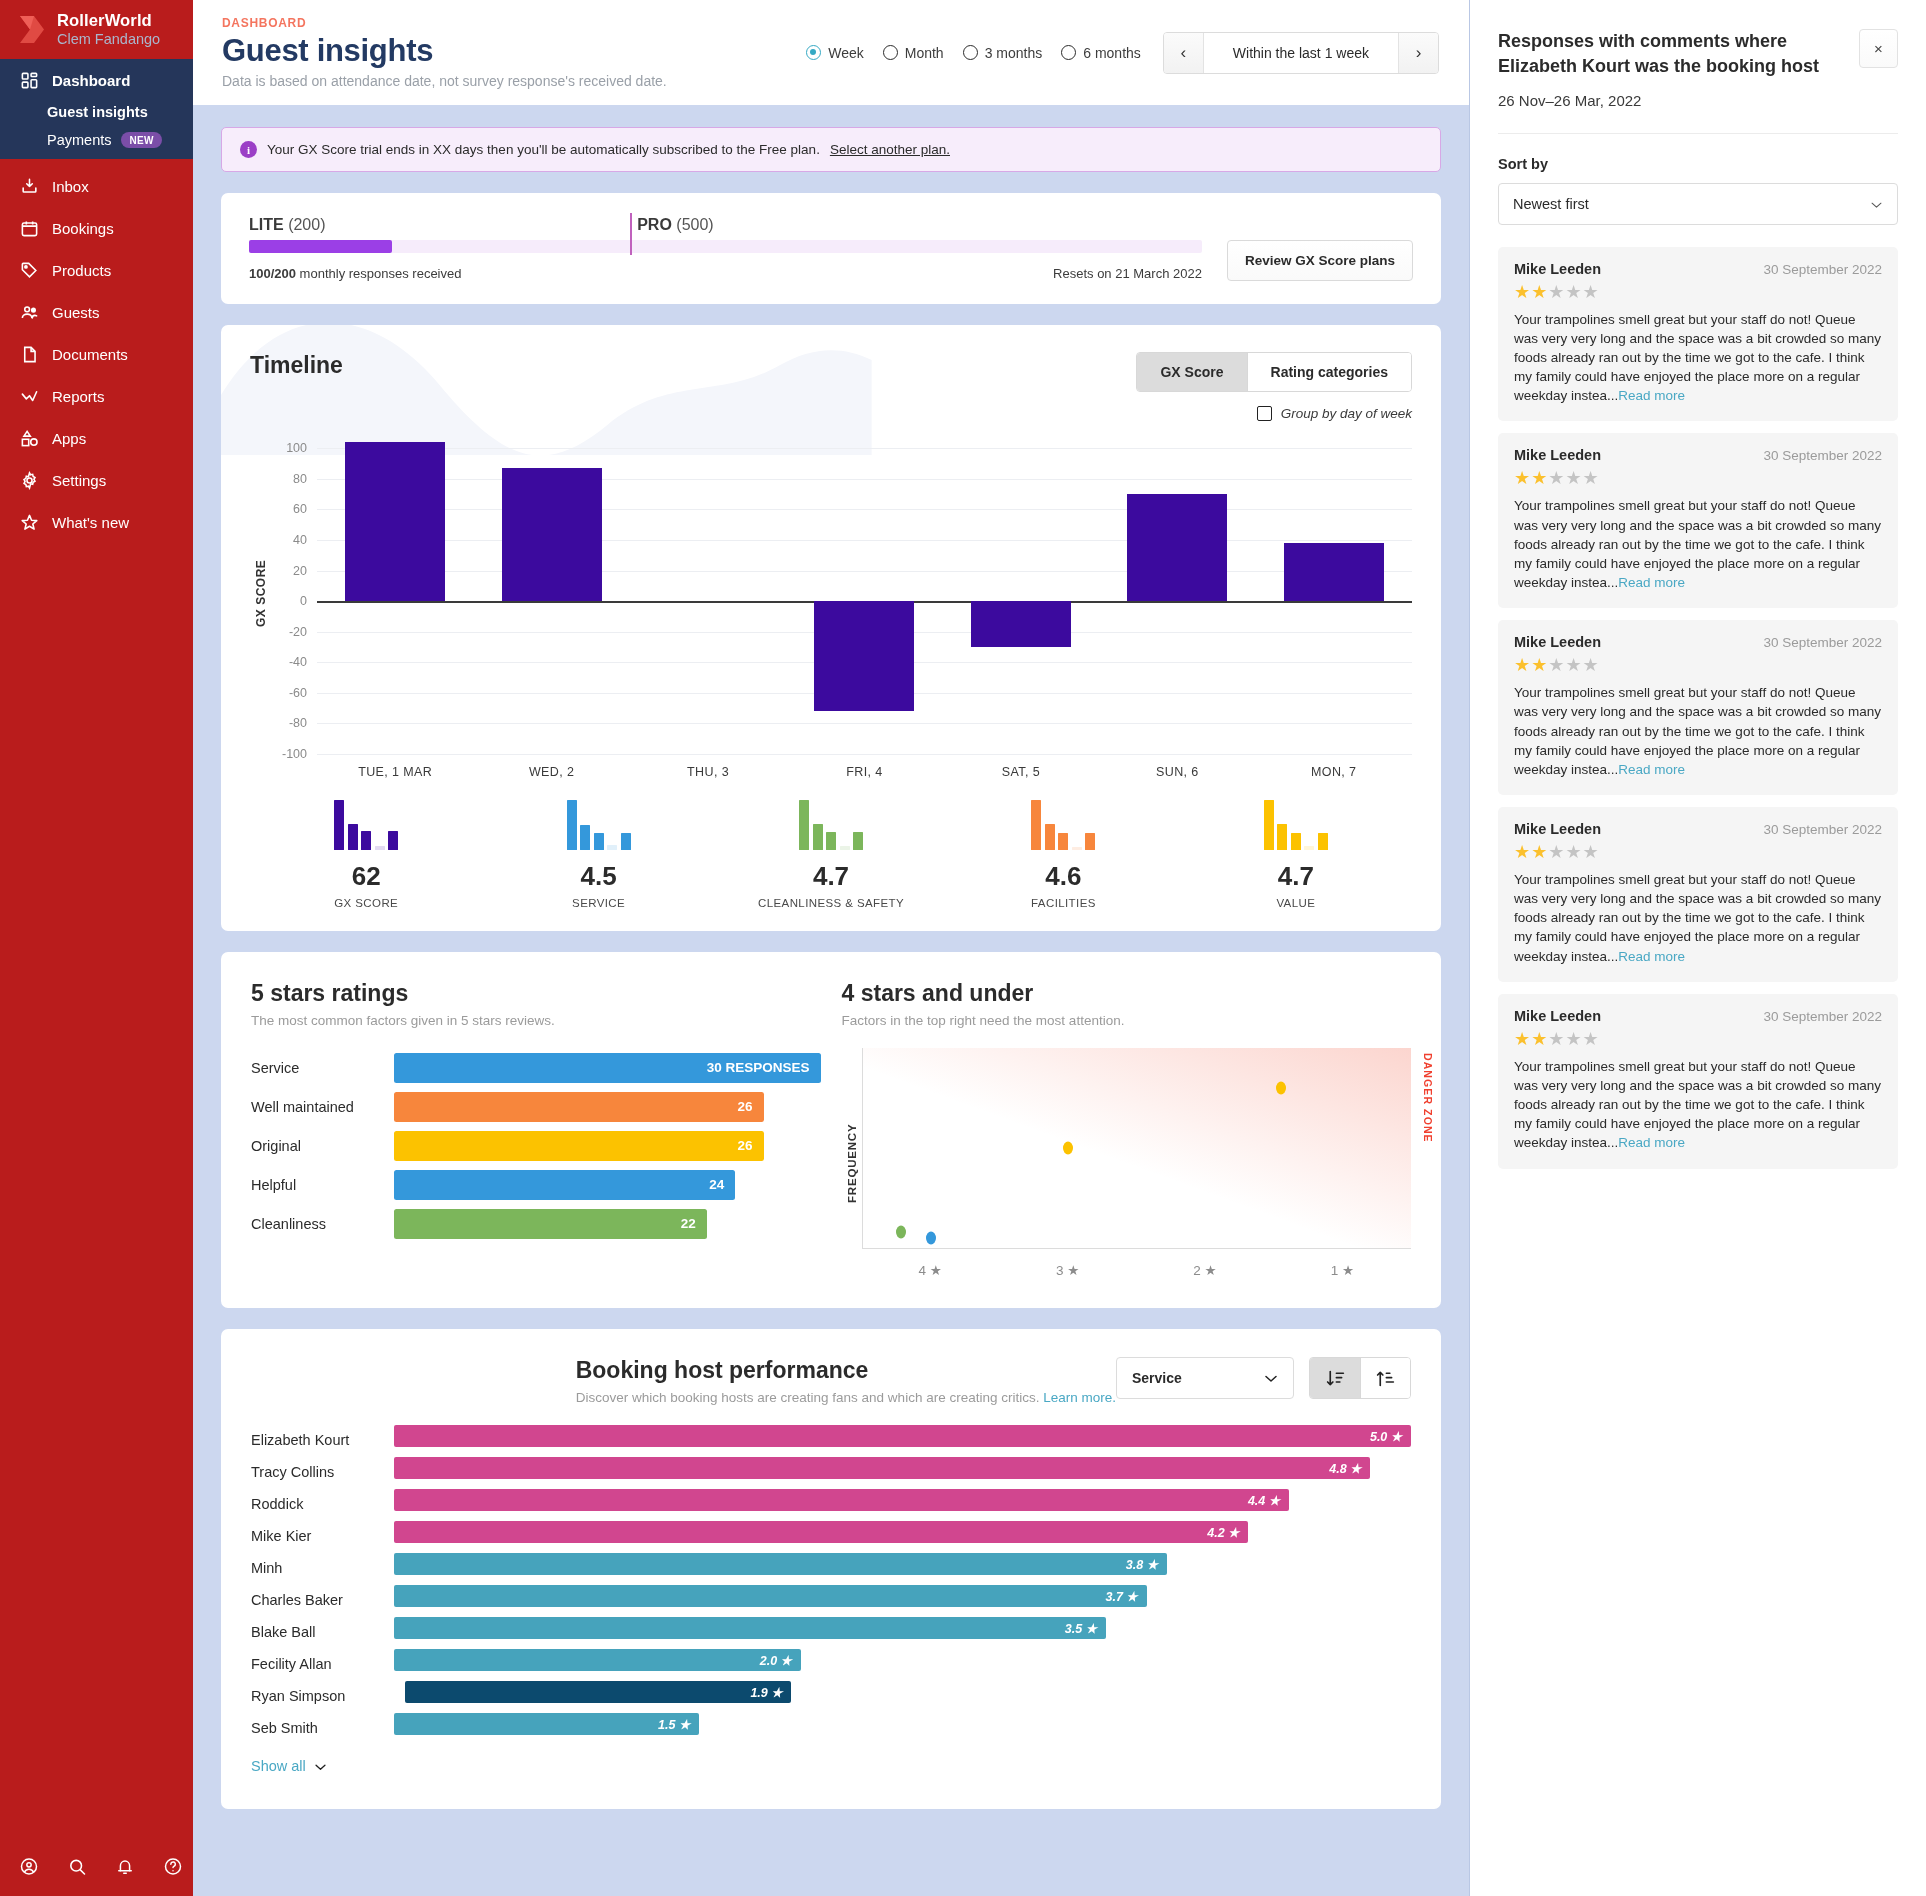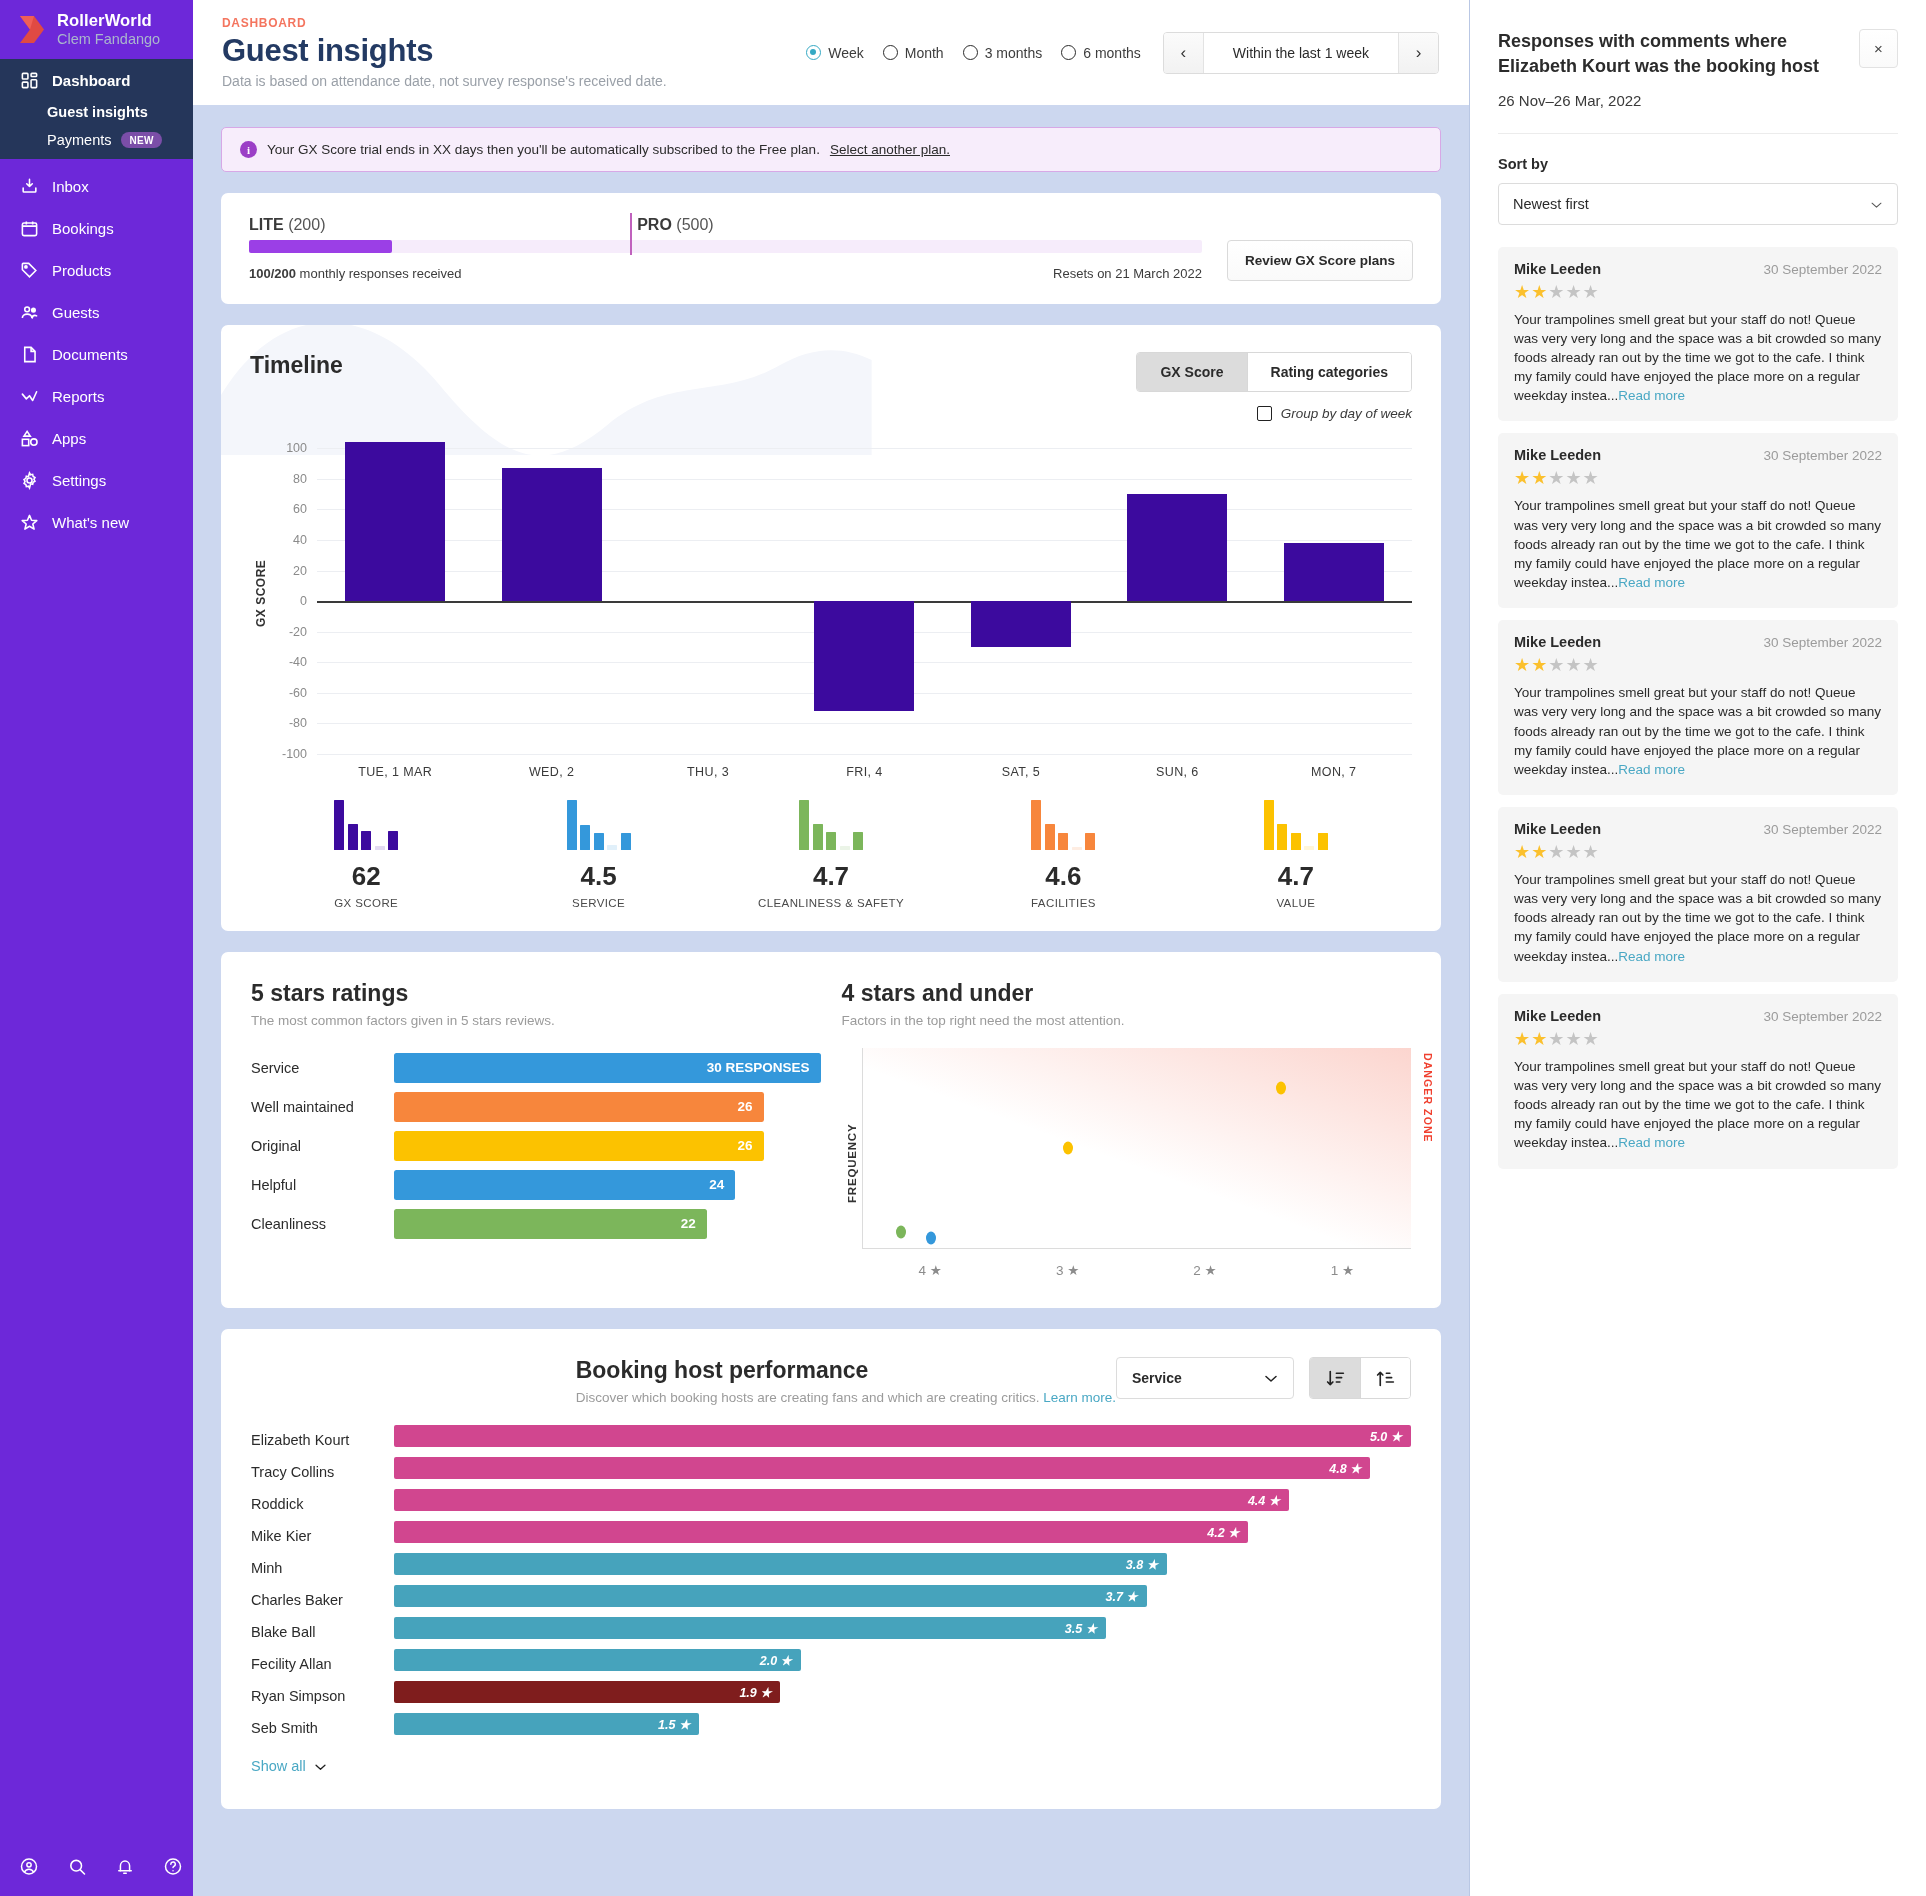--- a/index.html
+++ b/index.html
@@ -7,21 +7,21 @@
     width: 1926px; height: 1896px;
     font-family: "Liberation Sans", sans-serif;
     background: #ffffff;
     overflow: hidden;
   }
   .app { display: flex; width: 1926px; height: 1896px; }
 
   
   .sidebar {
     width: 193px; flex: 0 0 193px; height: 1896px;
-    background: #6d28d9; color: #ffffff;
+    background: #b91c1c; color: #ffffff;
     display: flex; flex-direction: column; position: relative;
   }
   .brand { display: flex; align-items: center; gap: 12px; padding: 17px 0 17px 19px; height: 59px; }
   .logo-mark { width: 26px; height: 29px; position: relative; flex: 0 0 26px; }
   .brand-text { display: flex; flex-direction: column; line-height: 1.18; }
   .brand-name { font-size: 16.6px; font-weight: bold; color: #fff; letter-spacing: 0.1px; }
   .brand-user { font-size: 14.5px; color: #aab6cc; }
 
   .nav-group { background: #25365a; padding: 3px 0 5px; }
   .nav-item {
@@ -728,21 +728,21 @@
             </div>
             <div class="hostrow">
               <div class="hostname">Fecility Allan</div>
               <div class="hosttrack">
                 <div class="hostbar" style="width: 40%; background: rgb(70, 163, 188);">2.0 ★</div>
               </div>
             </div>
             <div class="hostrow">
               <div class="hostname">Ryan Simpson</div>
               <div class="hosttrack">
-                <div class="hostbar" style="width: 38%; background: #7f1d1d;">1.9 ★</div>
+                <div class="hostbar" style="width: 38%; background: #0c4a6e; margin-left: 11px;">1.9 ★</div>
               </div>
             </div>
             <div class="hostrow">
               <div class="hostname">Seb Smith</div>
               <div class="hosttrack">
                 <div class="hostbar" style="width: 30%; background: rgb(70, 163, 188);">1.5 ★</div>
               </div>
             </div>
           </div>
         <div class="showall">

